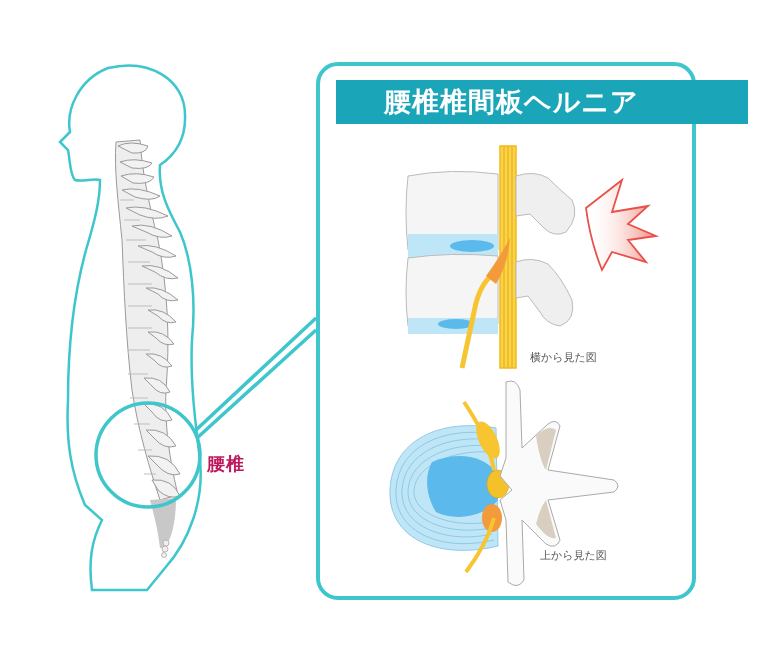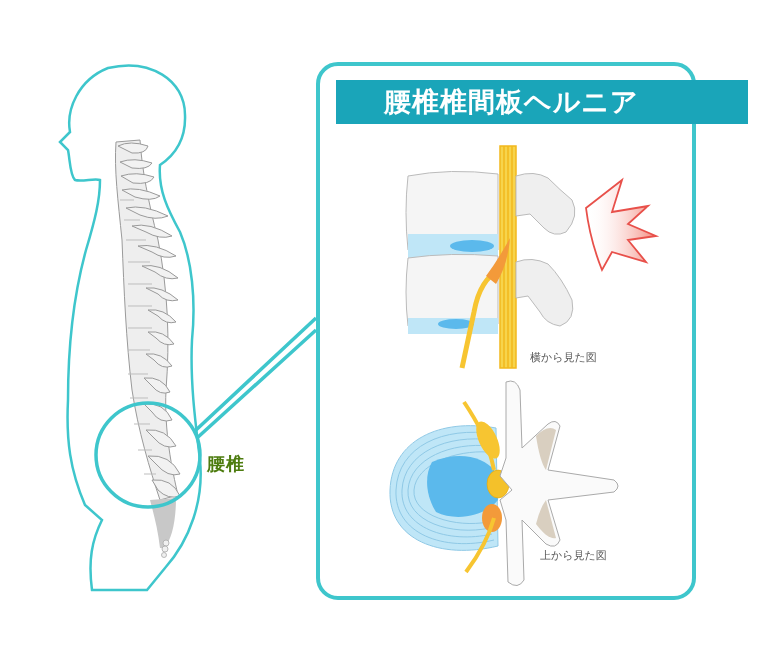--- a/index.html
+++ b/index.html
@@ -7,21 +7,21 @@
          font-family: "DejaVu Sans", "Liberation Sans", sans-serif; }
   .canvas { position: absolute; left: 0; top: 0; width: 768px; height: 672px; }
   .panel { position: absolute; left: 316px; top: 62px; width: 380px; height: 538px;
            border: 4px solid #3ec6cc; border-radius: 22px; box-sizing: border-box; background: #fff; }
   .title-bar { position: absolute; left: 336px; top: 80px; width: 412px; height: 44px;
                background: #1aa5b9; color: #fff; box-sizing: border-box;
                padding-left: 48px; line-height: 44px; font-size: 27px; font-weight: bold;
                letter-spacing: 1px; white-space: nowrap; }
   .caption { position: absolute; font-size: 11px; color: #555; }
   .region-label { position: absolute; left: 207px; top: 452px; font-size: 18px; font-weight: bold;
-                  color: #4d7c0f; letter-spacing: 1px; }
+                  color: #be185d; letter-spacing: 1px; }
   svg { position: absolute; left: 0; top: 0; }
 </style>
 </head>
 <body>
 
 <div class="canvas">
 
   <svg width="768" height="672" viewBox="0 0 768 672">
 
     <path d="M108,68 C150,58 185,80 185,115 C186,140 175,155 160,165

